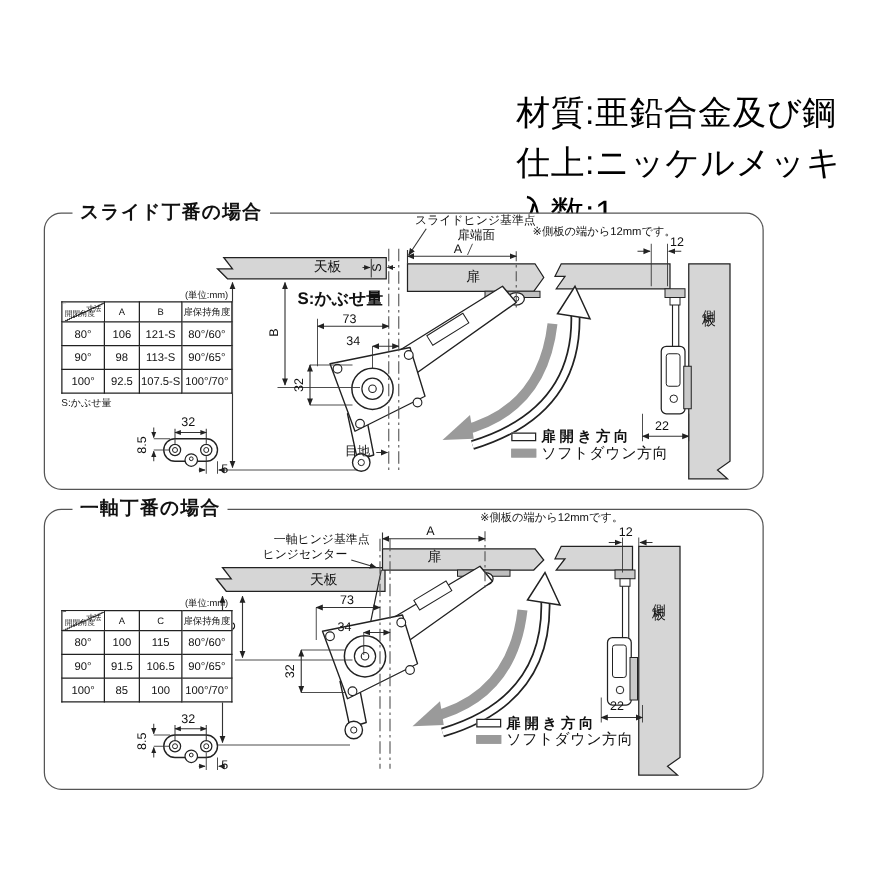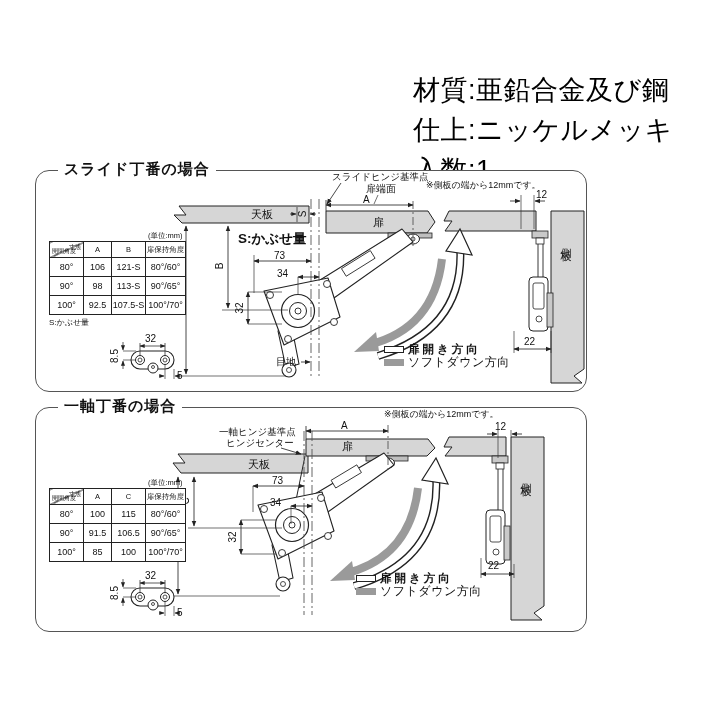--- a/index.html
+++ b/index.html
@@ -1,42 +1,42 @@
 <!DOCTYPE html>
 <html><head>
 <meta charset="utf-8">
 <style>
   html,body{margin:0;padding:0;background:#fff;}
   #stage{position:relative;width:713px;height:713px;background:#ffffff;overflow:hidden;
          font-family:"Liberation Sans","DejaVu Sans",sans-serif;color:#111;}
   .hdr{position:absolute;top:70px;left:413px;width:296px;font-size:27px;line-height:40px;
        font-weight:500;color:#000;letter-spacing:0.5px;}
   .hdr .qty{padding-right:14px;}
-  .panel{position:absolute;left:35px;width:550px;border:1.6px solid #555;border-radius:14px;background:#fff;}
+  .panel{position:absolute;left:35px;width:550px;border:1.6px solid #555;border-radius:14px;background:#fff;padding-left:24px;}
   #panel-slide{top:170px;height:220px;}
   #panel-axis{top:407px;height:223px;}
   .ptitle{position:absolute;top:-11px;left:22px;background:#fff;padding:0 6px;
           font-size:15px;font-weight:bold;letter-spacing:1px;white-space:nowrap;}
   .panel svg{position:absolute;left:0;top:0;}
   .lbl{position:absolute;font-size:10px;white-space:nowrap;color:#111;line-height:1;}
   .f11{font-size:11px;} .f9{font-size:9px;} .f95{font-size:9.5px;}
   .big{font-size:13.5px;font-weight:bold;}
   .vlbl{position:absolute;transform:translate(-50%,-50%) rotate(-90deg);transform-origin:center;
         font-size:10px;white-space:nowrap;line-height:1;}
   .vtext{position:absolute;writing-mode:vertical-rl;font-size:11px;letter-spacing:3px;line-height:1;}
   .unit{position:absolute;font-size:7.5px;}
   table.spec{position:absolute;border-collapse:collapse;background:#fff;table-layout:fixed;}
   table.spec th,table.spec td{border:1px solid #222;text-align:center;padding:0;overflow:hidden;}
   table.spec th{font-size:7.5px;font-weight:normal;height:15px;}
   table.spec td{font-size:9px;height:18px;}
   .diag{position:relative;background:linear-gradient(to bottom right,#fff 48%,#333 48%,#333 52%,#fff 52%);}
   .diag .dt{position:absolute;top:1px;right:2px;font-size:6px;}
   .diag .db{position:absolute;bottom:1px;left:2px;font-size:6px;}
   .tnote{position:absolute;font-size:8px;}
-  .legend{position:absolute;}
+  .legend{position:absolute;margin-left:25px;}
   .lrow{display:flex;align-items:center;gap:4px;height:13px;}
   .sw{display:inline-block;width:20px;height:7px;box-sizing:border-box;}
   .sw-open{background:#fff;border:1.6px solid #222;}
   .sw-soft{background:#9a9a9a;border:1.6px solid #9a9a9a;}
   .ltext{font-size:11.5px;font-weight:bold;letter-spacing:3px;white-space:nowrap;}
   .ltext2{font-size:12px;font-weight:normal;letter-spacing:0.5px;white-space:nowrap;}
 </style>
 </head>
 <body>
 
@@ -346,21 +346,21 @@
           <line x1="123" y1="205" x2="128" y2="205" marker-end="url(#a2)"></line>
           <line x1="144" y1="205" x2="139" y2="205" marker-end="url(#a2)"></line>
         </g>
       </g>
     </svg>
 
     <div class="lbl f11" style="left:212px;top:51px;">天板</div>
     <div class="lbl f11" style="left:306px;top:33px;">扉</div>
     <div class="vtext" style="left:484px;top:66px;">側板</div>
     <div class="lbl f95" style="left:183px;top:19px;">一軸ヒンジ基準点</div>
-    <div class="lbl f95" style="left:190px;top:31px;font-family:Liberation Mono, monospace;">ヒンジセンター</div>
+    <div class="lbl f95" style="left:174px;top:31px;">ヒンジセンター</div>
     <div class="lbl f9" style="left:348px;top:2px;">※側板の端から12mmです。</div>
     <div class="lbl" style="left:305px;top:13px;">A</div>
     <div class="lbl" style="left:459px;top:14px;">12</div>
     <div class="lbl" style="left:452px;top:153px;">22</div>
     <div class="vlbl" style="left:150px;top:93px;">C</div>
     <div class="vlbl" style="left:134px;top:128px;">(C+87)</div>
     <div class="lbl" style="left:236px;top:68px;">73</div>
     <div class="lbl" style="left:234px;top:90px;">34</div>
     <div class="vlbl" style="left:197px;top:129px;">32</div>
     <div class="lbl" style="left:109px;top:163px;">32</div>

